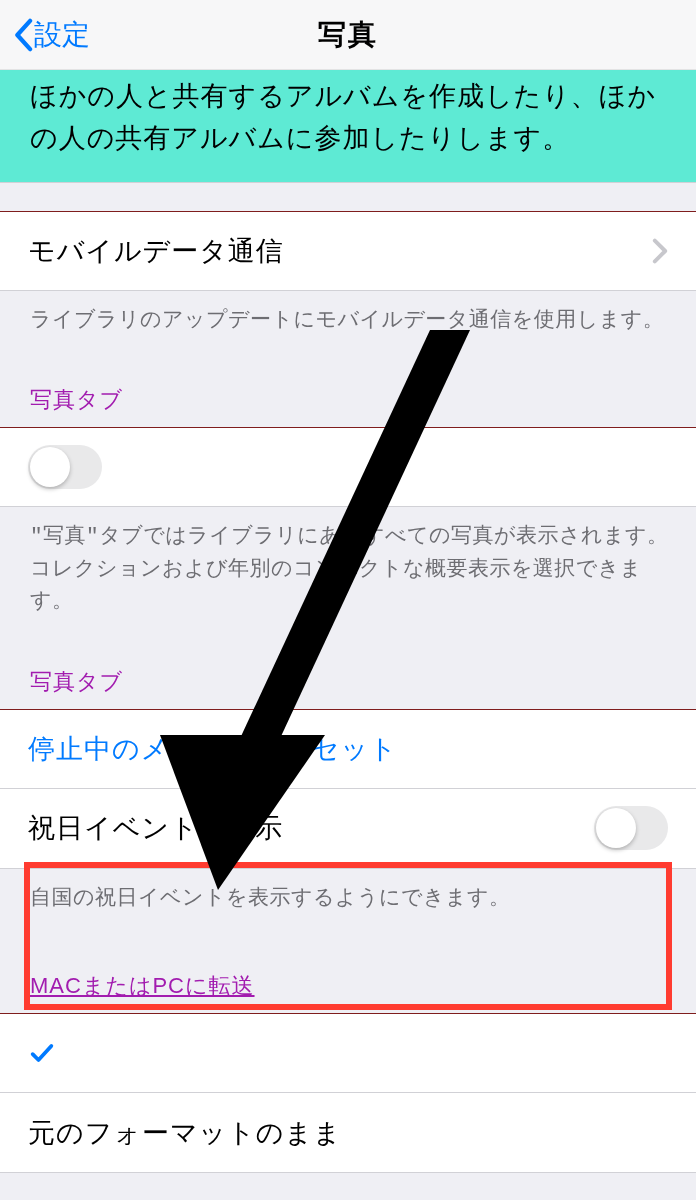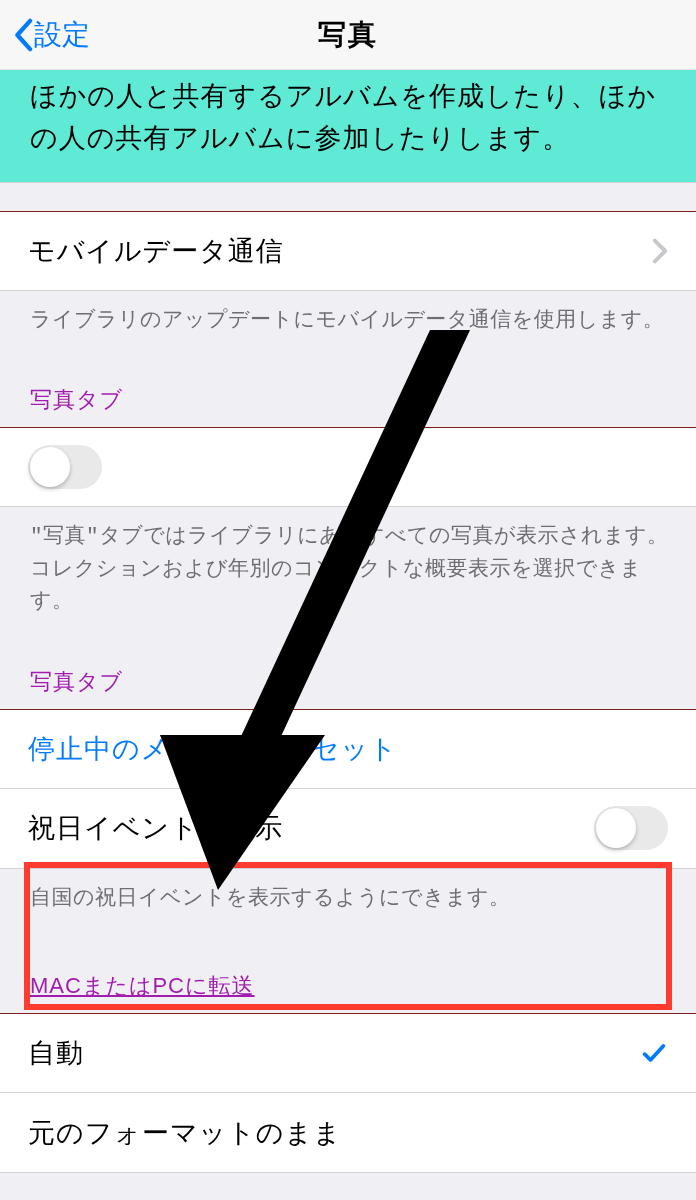--- a/index.html
+++ b/index.html
@@ -157,21 +157,20 @@
     <span class="switch">
         <span class="switch-knob"></span>
       </span>
   </div>
 </div>
 <div class="section-desc">自国の祝日イベントを表示するようにできます。</div>
 
 <div class="section-header" style="padding-top:36px;text-decoration:underline;">MACまたはPCに転送</div>
 <div class="cell-group">
   <div class="cell">
-    <span class="cell-label">自動</span>
     <span class="check">
       <svg viewBox="0 0 24 24">
           <polyline points="4,13 9,18 20,6" fill="none" stroke="#007aff" stroke-width="3.2" stroke-linecap="round" stroke-linejoin="round"></polyline>
         </svg>
     </span>
   </div>
   <div class="cell">
     <span class="cell-label">元のフォーマットのまま</span>
   </div>
 </div>

